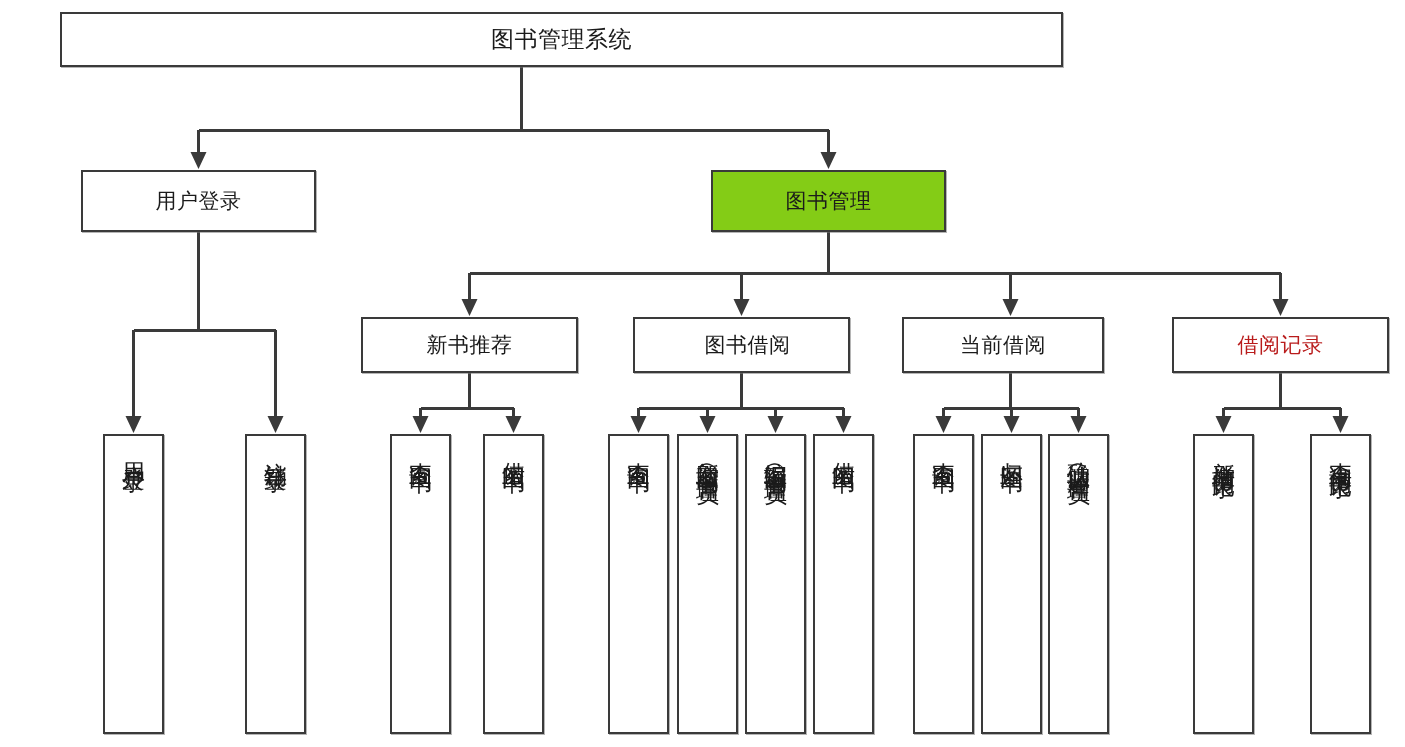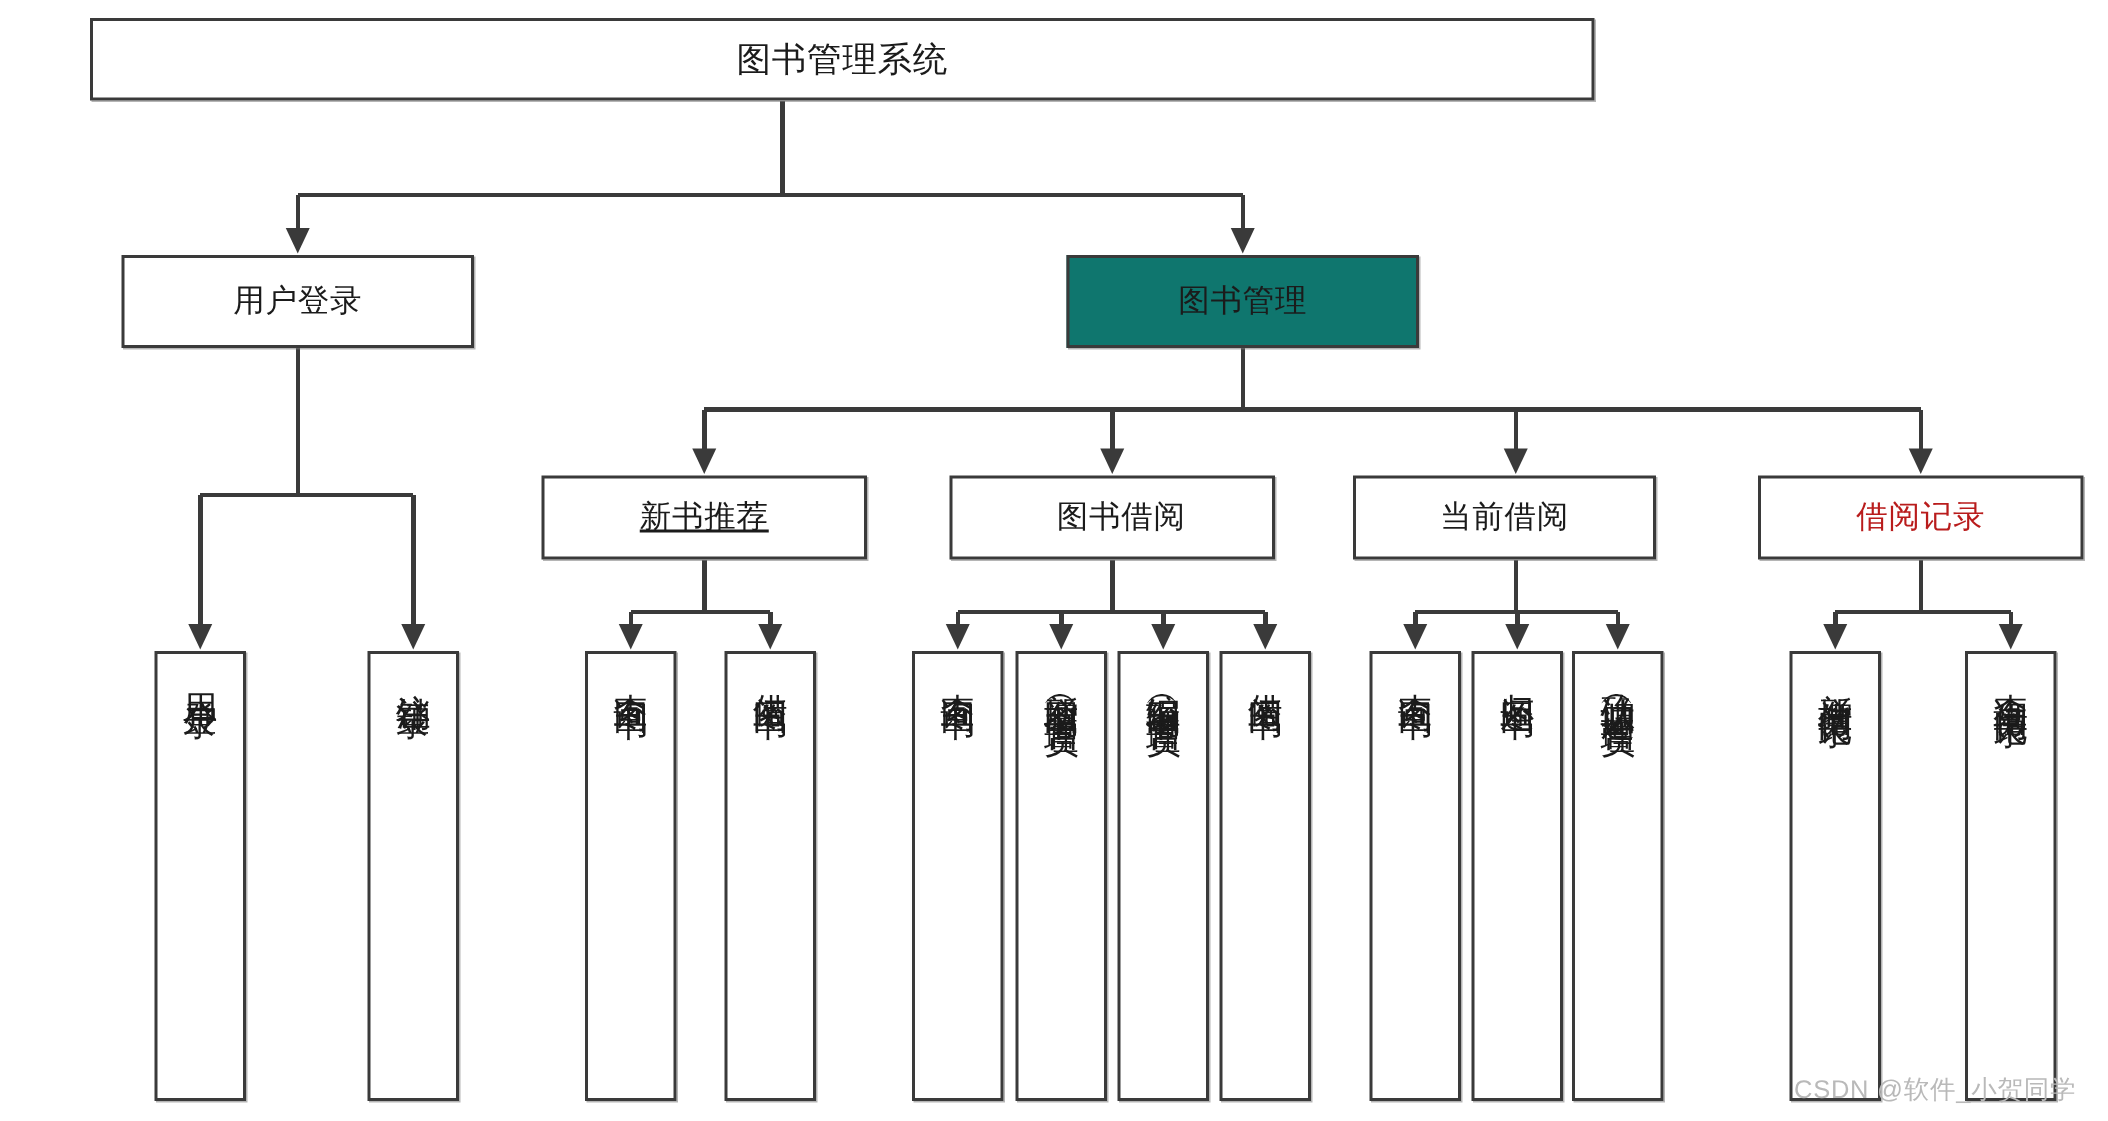--- a/index.html
+++ b/index.html
@@ -111,25 +111,25 @@
       <line x1="1340.5" y1="408" x2="1340.5" y2="419" stroke="#3a3a3a" stroke-width="3" shape-rendering="crispEdges"></line>
       <path d="M 1332.5 416 L 1348.5 416 L 1340.5 433 Z" fill="#3a3a3a"></path>
     </svg>
   <div id="nodes-layer">
       <div class="node-box root" style="left: 20px; top: 12px; width: 1003px; height: 55px; background: rgb(255, 255, 255); border-color: rgb(58, 58, 58); margin-left: 40px;">
         <span class="node-label" style="color: rgb(27, 27, 27);">图书管理系统</span>
       </div>
       <div class="node-box" style="left: 81px; top: 170px; width: 235px; height: 62px; background: rgb(255, 255, 255); border-color: rgb(58, 58, 58);">
         <span class="node-label" style="color: rgb(27, 27, 27);">用户登录</span>
       </div>
-      <div class="node-box" style="left: 711px; top: 170px; width: 235px; height: 62px; background: #0f766e; border-color: rgb(58, 58, 58);">
+      <div class="node-box" style="left: 711px; top: 170px; width: 235px; height: 62px; background: #84cc16; border-color: rgb(58, 58, 58);">
         <span class="node-label" style="color: rgb(27, 27, 27);">图书管理</span>
       </div>
       <div class="node-box" style="left: 361px; top: 317px; width: 217px; height: 56px; background: rgb(255, 255, 255); border-color: rgb(58, 58, 58);">
-        <span class="node-label" style="color: rgb(27, 27, 27); text-decoration: underline;">新书推荐</span>
+        <span class="node-label" style="color: rgb(27, 27, 27);">新书推荐</span>
       </div>
       <div class="node-box" style="left: 633px; top: 317px; width: 217px; height: 56px; background: rgb(255, 255, 255); border-color: rgb(58, 58, 58); padding-left: 12px;">
         <span class="node-label" style="color: rgb(27, 27, 27);">图书借阅</span>
       </div>
       <div class="node-box" style="left: 902px; top: 317px; width: 202px; height: 56px; background: rgb(255, 255, 255); border-color: rgb(58, 58, 58);">
         <span class="node-label" style="color: rgb(27, 27, 27);">当前借阅</span>
       </div>
       <div class="node-box" style="left: 1172px; top: 317px; width: 217px; height: 56px; background: rgb(255, 255, 255); border-color: rgb(58, 58, 58);">
         <span class="node-label" style="color: #b91c1c;">借阅记录</span>
       </div>
@@ -166,14 +166,13 @@
       <div class="node-box vertical" style="left: 1048px; top: 434px; width: 61px; height: 300px; background: rgb(255, 255, 255); border-color: rgb(58, 58, 58);">
         <span class="node-label" style="color: rgb(27, 27, 27);">确认归还（管理员）</span>
       </div>
       <div class="node-box vertical" style="left: 1193px; top: 434px; width: 61px; height: 300px; background: rgb(255, 255, 255); border-color: rgb(58, 58, 58);">
         <span class="node-label" style="color: rgb(27, 27, 27);">新增借阅记录</span>
       </div>
       <div class="node-box vertical" style="left: 1310px; top: 434px; width: 61px; height: 300px; background: rgb(255, 255, 255); border-color: rgb(58, 58, 58);">
         <span class="node-label" style="color: rgb(27, 27, 27);">查询借阅记录</span>
       </div>
     </div>
-  <div class="watermark" style="left: 1196px; top: 715px; color: rgb(185, 185, 185);">CSDN @软件_小贺同学</div>
 </div>
 
 </body></html>

